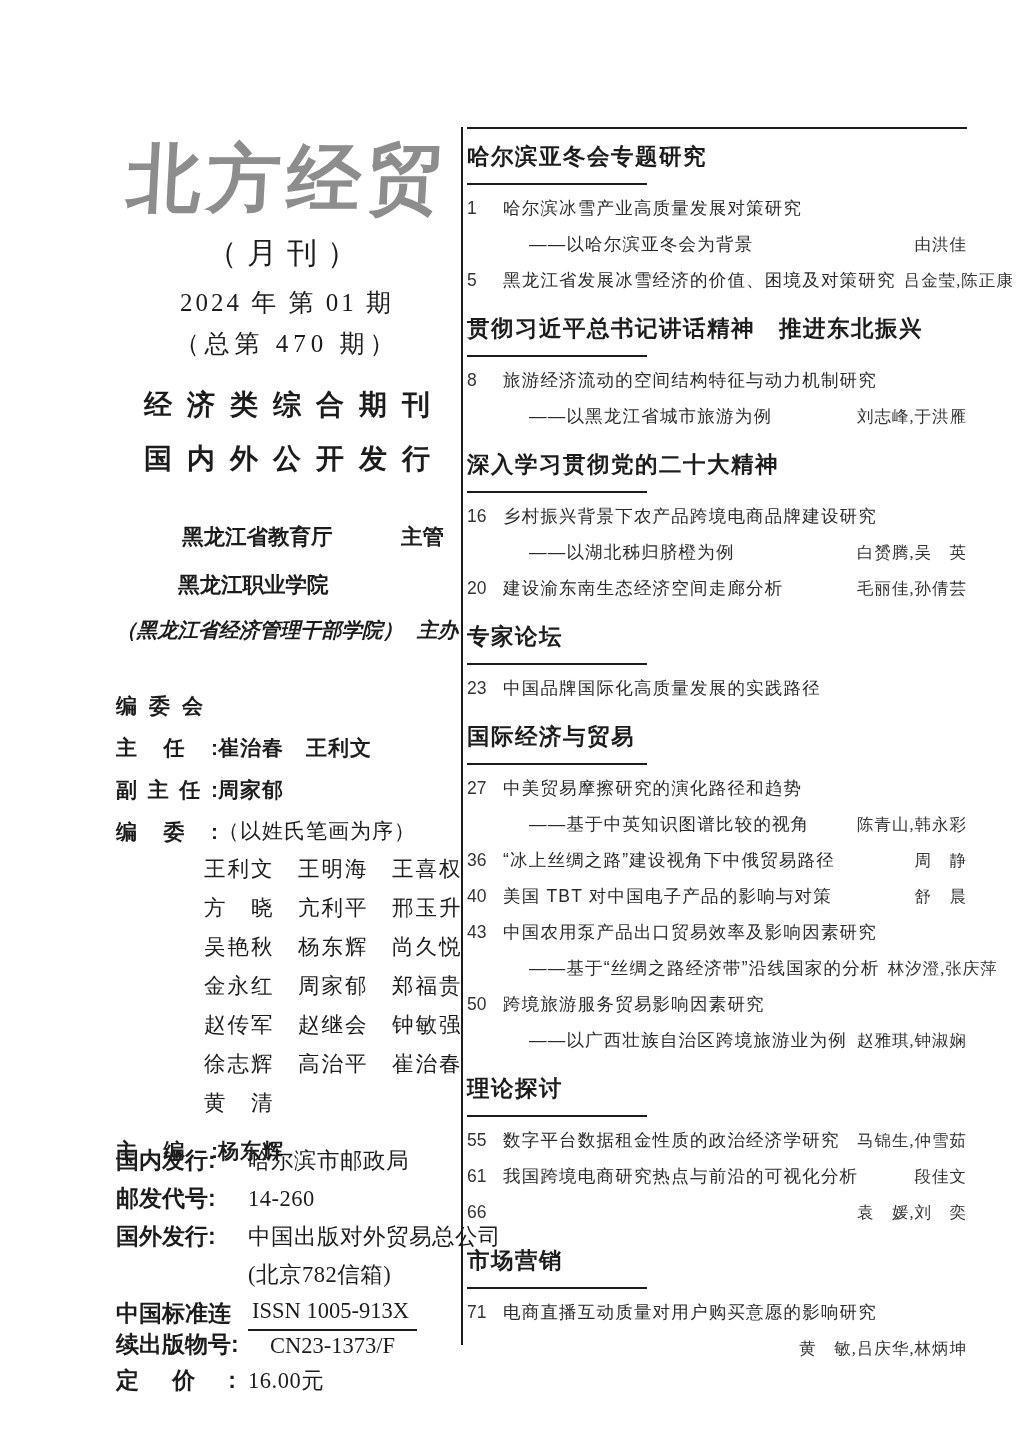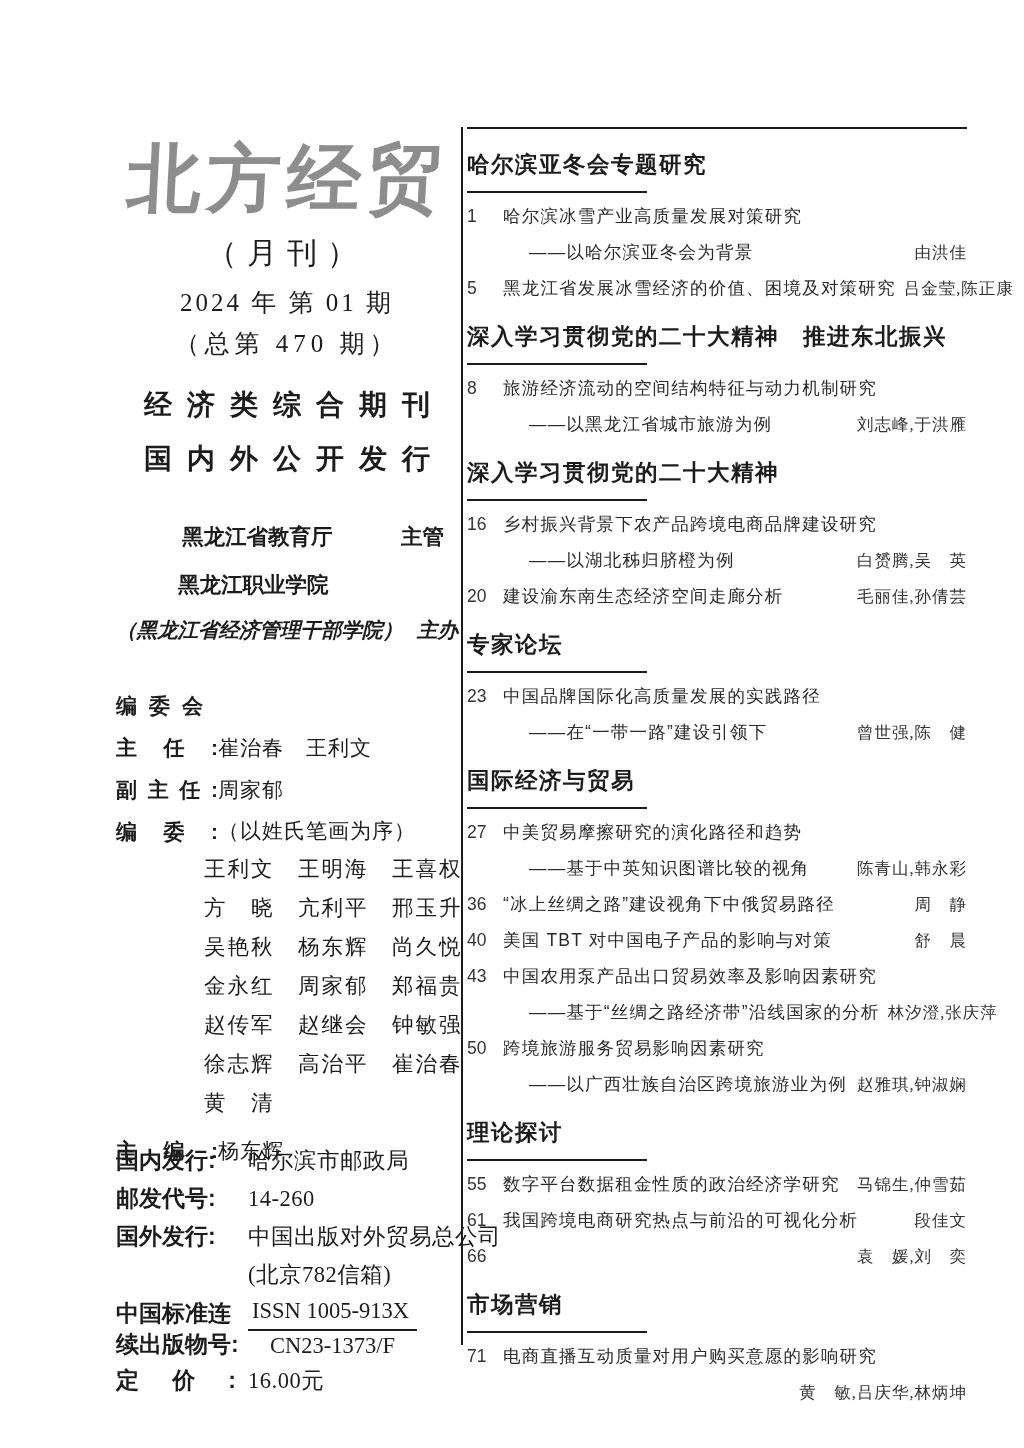--- a/index.html
+++ b/index.html
@@ -22,21 +22,21 @@
 
   .sponsor{margin-top:44px;font-weight:bold;font-size:21.5px;}
   .sp-row1{display:flex;justify-content:space-between;padding-left:66px;padding-right:14px;}
   .sp-row2{padding-left:62px;margin-top:19px;}
   .sp-row3{display:flex;justify-content:space-between;margin-top:17px;font-size:20.5px;letter-spacing:0;font-style:italic;}
 
   .board{margin-top:48px;font-size:21px;}
   .b-title{font-weight:bold;letter-spacing:12px;}
   .b-row{display:flex;margin-top:13px;line-height:29px;}
   .b-lbl{font-weight:bold;width:102px;flex:none;text-align:justify;text-align-last:justify;}
-  .b-val{font-weight:normal;letter-spacing:1px;}
+  .b-val{font-weight:bold;letter-spacing:1px;}
   .b-val.ser{font-family:"Liberation Serif",serif;font-weight:normal;letter-spacing:1px;}
   .members{font-family:"Liberation Serif",serif;font-size:21.5px;
            padding-left:88px;line-height:39px;letter-spacing:2px;margin-top:4px;}
   .members div{white-space:nowrap;}
 
   
   .pub{position:absolute;left:116px;top:1146px;width:352px;font-size:23px;}
   .p-row{display:flex;align-items:baseline;margin-bottom:9px;line-height:29px;}
   .p-lbl{font-weight:bold;width:132px;flex:none;}
   .p-lbl.justify{text-align:justify;text-align-last:justify;width:120px;margin-right:12px;}
@@ -44,21 +44,21 @@
   .p-indent{padding-left:132px;}
   .issn-row{display:flex;margin-bottom:6px;}
   .issn-lbl{font-weight:bold;width:132px;flex:none;line-height:31px;}
   .issn-vals{font-family:"Liberation Serif",serif;font-size:22.5px;}
   .issn-top{border-bottom:2px solid #1c1c1c;padding:0 8px 5px 4px;line-height:26px;}
   .issn-bot{padding-top:2px;text-align:center;line-height:26px;}
 
   
   .divider{position:absolute;left:461px;top:127px;width:2px;height:1218px;background:#1c1c1c;}
   .right-col{position:absolute;left:467px;top:127px;width:500px;
-             border-top:2px solid #1c1c1c;padding-top:8px;}
+             border-top:2px solid #1c1c1c;padding-top:0;}
   .sec-title{font-size:22.5px;font-weight:bold;letter-spacing:1.5px;margin:20px 0 0 0;}
   .sec-title::after{content:"";display:block;width:180px;border-bottom:2px solid #1c1c1c;margin-top:11px;}
   .toc-section:first-child .sec-title{margin-top:12px;}
   .toc-row{display:flex;align-items:baseline;margin-top:11px;font-size:17.5px;
            letter-spacing:1.2px;line-height:25px;color:#2a2a2a;}
   .pg{width:36px;flex:none;letter-spacing:0;color:#333;}
   .ttl{white-space:nowrap;}
   .indent .ttl{padding-left:26px;}
   .auth{margin-left:auto;padding-left:8px;font-family:"Liberation Serif",serif;
         font-size:16.5px;letter-spacing:1px;white-space:nowrap;color:#333;}
@@ -171,21 +171,21 @@
           <span class="ttl">——以哈尔滨亚冬会为背景</span>
           <span class="auth">由洪佳</span>
         </div>
         <div class="toc-row">
           <span class="pg">5</span>
           <span class="ttl">黑龙江省发展冰雪经济的价值、困境及对策研究</span>
           <span class="auth">吕金莹,陈正康</span>
         </div>
       </section>
       <section class="toc-section">
-        <h2 class="sec-title">深入学习贯彻党的二十大精神　推进东北振兴</h2>
+        <h2 class="sec-title">贯彻习近平总书记讲话精神　推进东北振兴</h2>
         <div class="toc-row">
           <span class="pg">8</span>
           <span class="ttl">旅游经济流动的空间结构特征与动力机制研究</span>
         </div>
         <div class="toc-row indent">
           <span class="pg"></span>
           <span class="ttl">——以黑龙江省城市旅游为例</span>
           <span class="auth">刘志峰,于洪雁</span>
         </div>
       </section>
@@ -205,25 +205,20 @@
           <span class="ttl">建设渝东南生态经济空间走廊分析</span>
           <span class="auth">毛丽佳,孙倩芸</span>
         </div>
       </section>
       <section class="toc-section">
         <h2 class="sec-title">专家论坛</h2>
         <div class="toc-row">
           <span class="pg">23</span>
           <span class="ttl">中国品牌国际化高质量发展的实践路径</span>
         </div>
-        <div class="toc-row indent">
-          <span class="pg"></span>
-          <span class="ttl">——在“一带一路”建设引领下</span>
-          <span class="auth">曾世强,陈　健</span>
-        </div>
       </section>
       <section class="toc-section">
         <h2 class="sec-title">国际经济与贸易</h2>
         <div class="toc-row">
           <span class="pg">27</span>
           <span class="ttl">中美贸易摩擦研究的演化路径和趋势</span>
         </div>
         <div class="toc-row indent">
           <span class="pg"></span>
           <span class="ttl">——基于中英知识图谱比较的视角</span>

